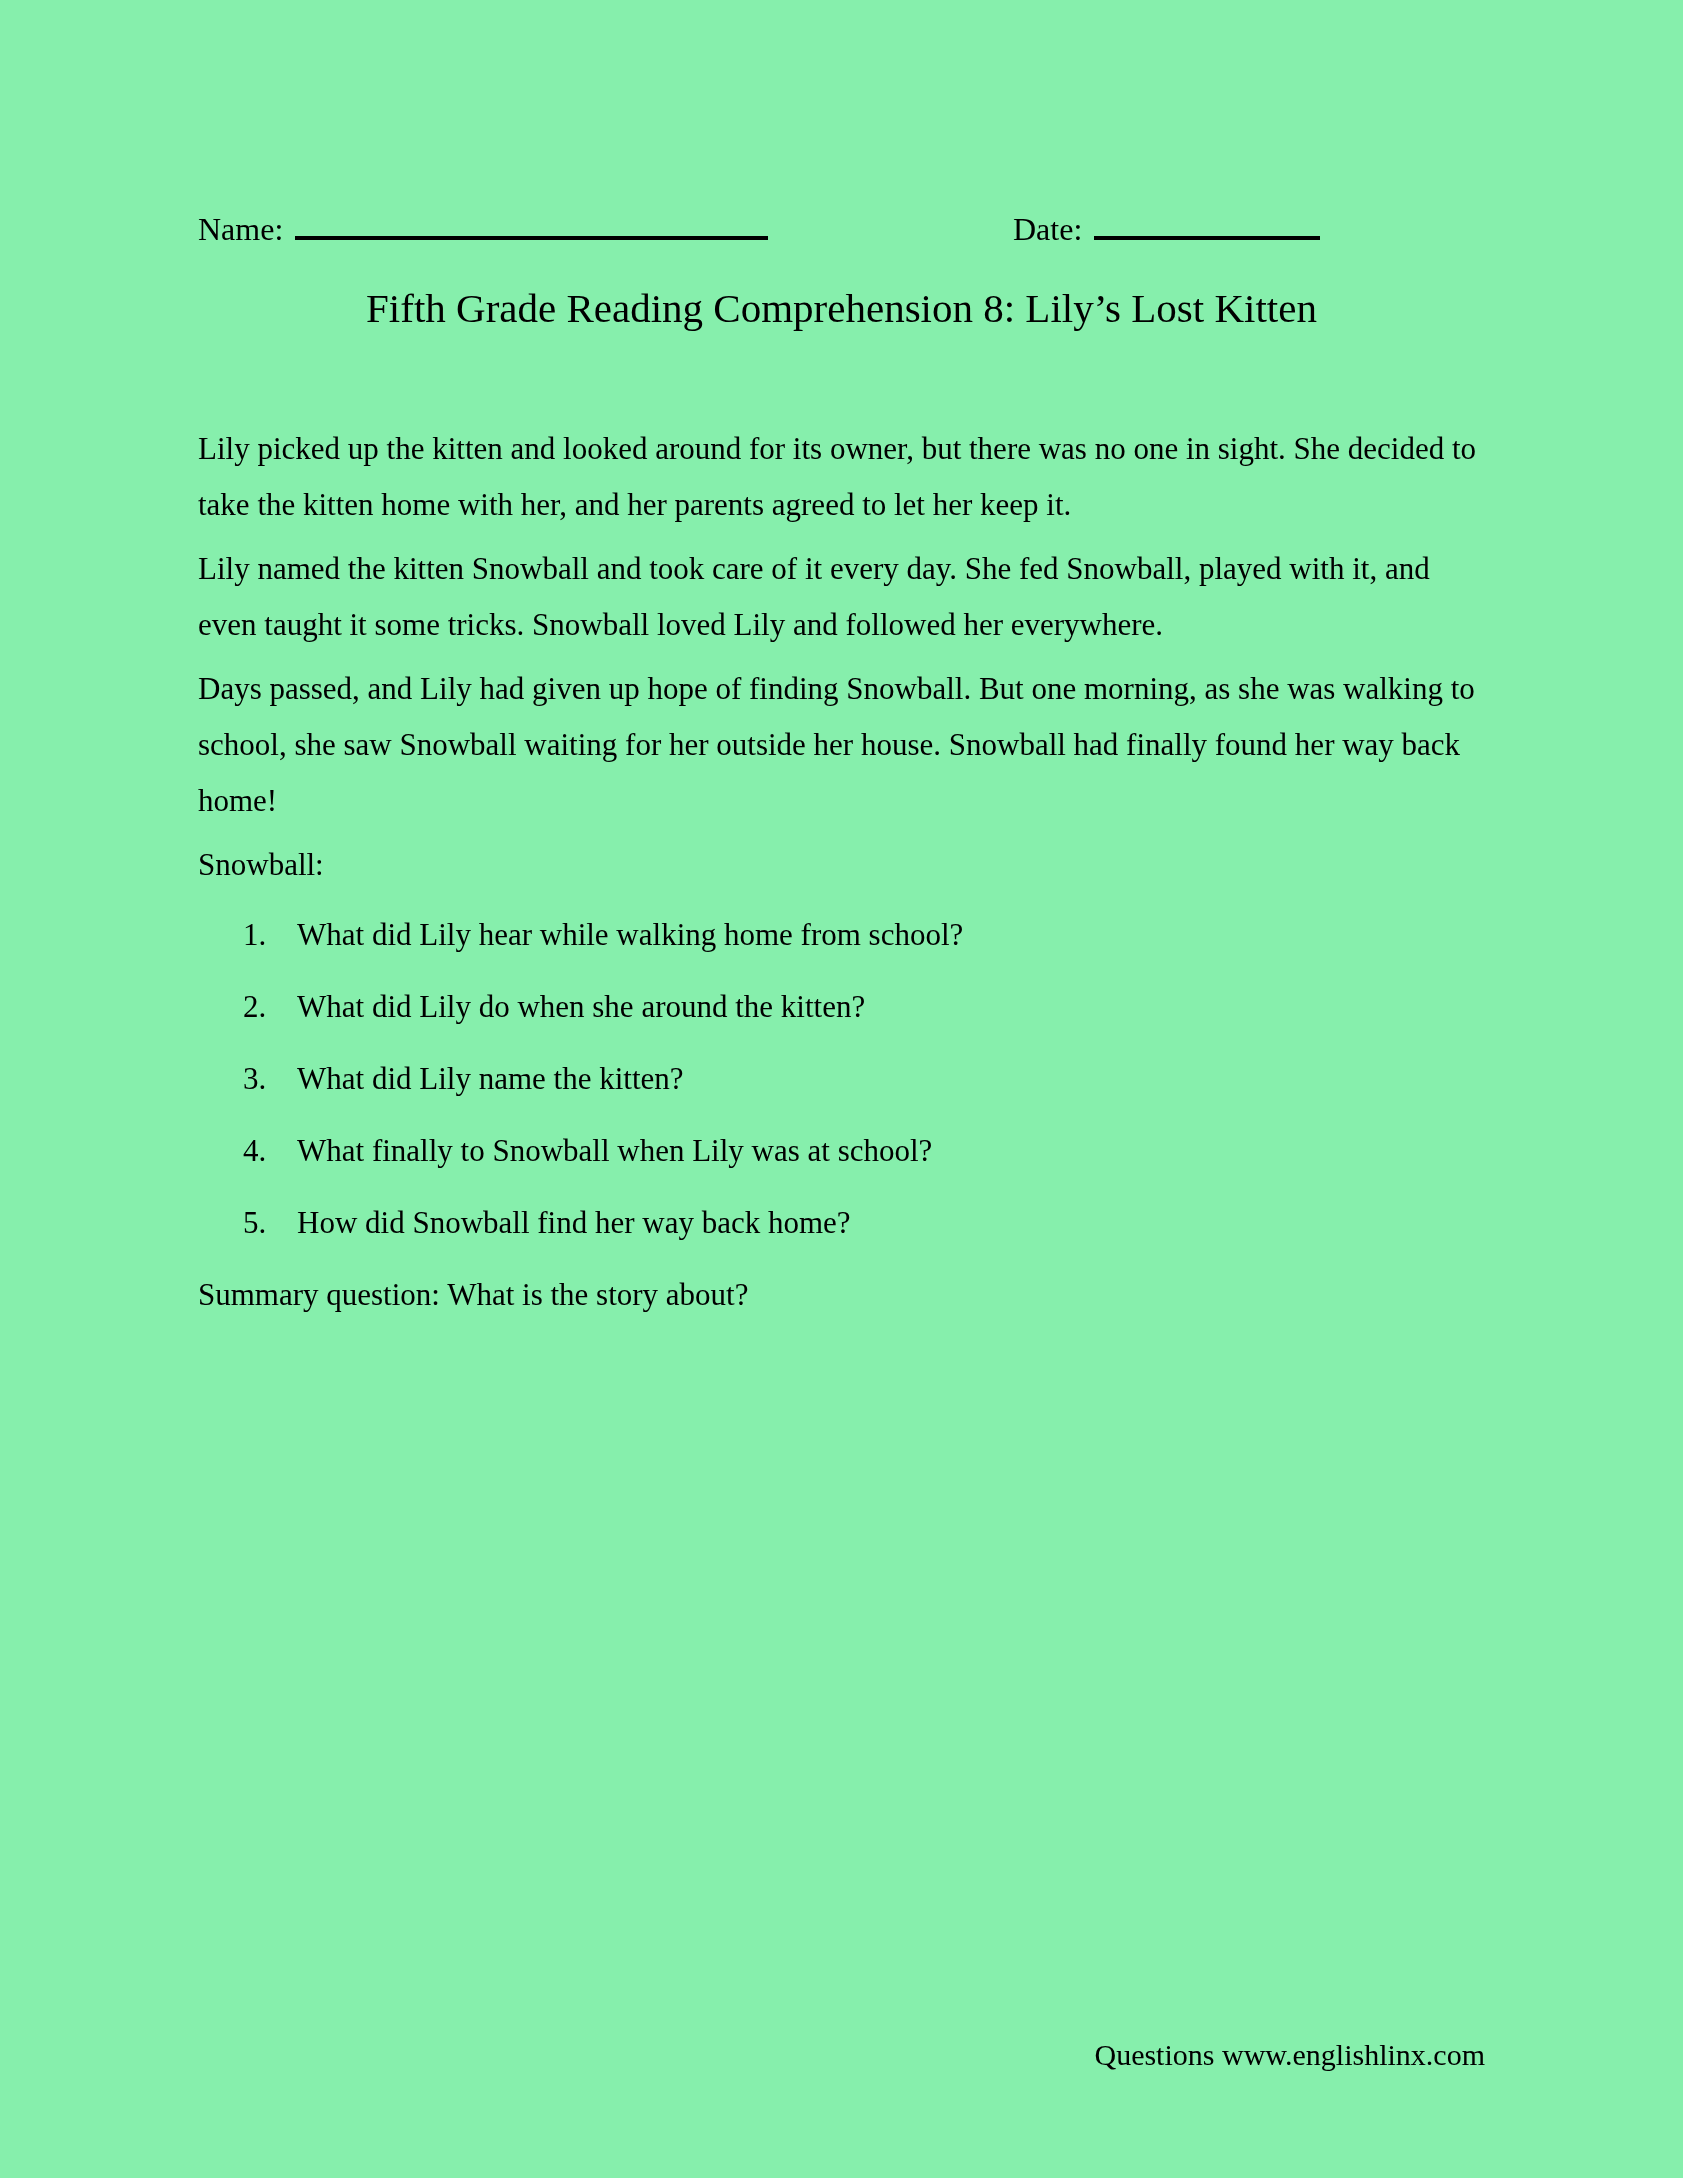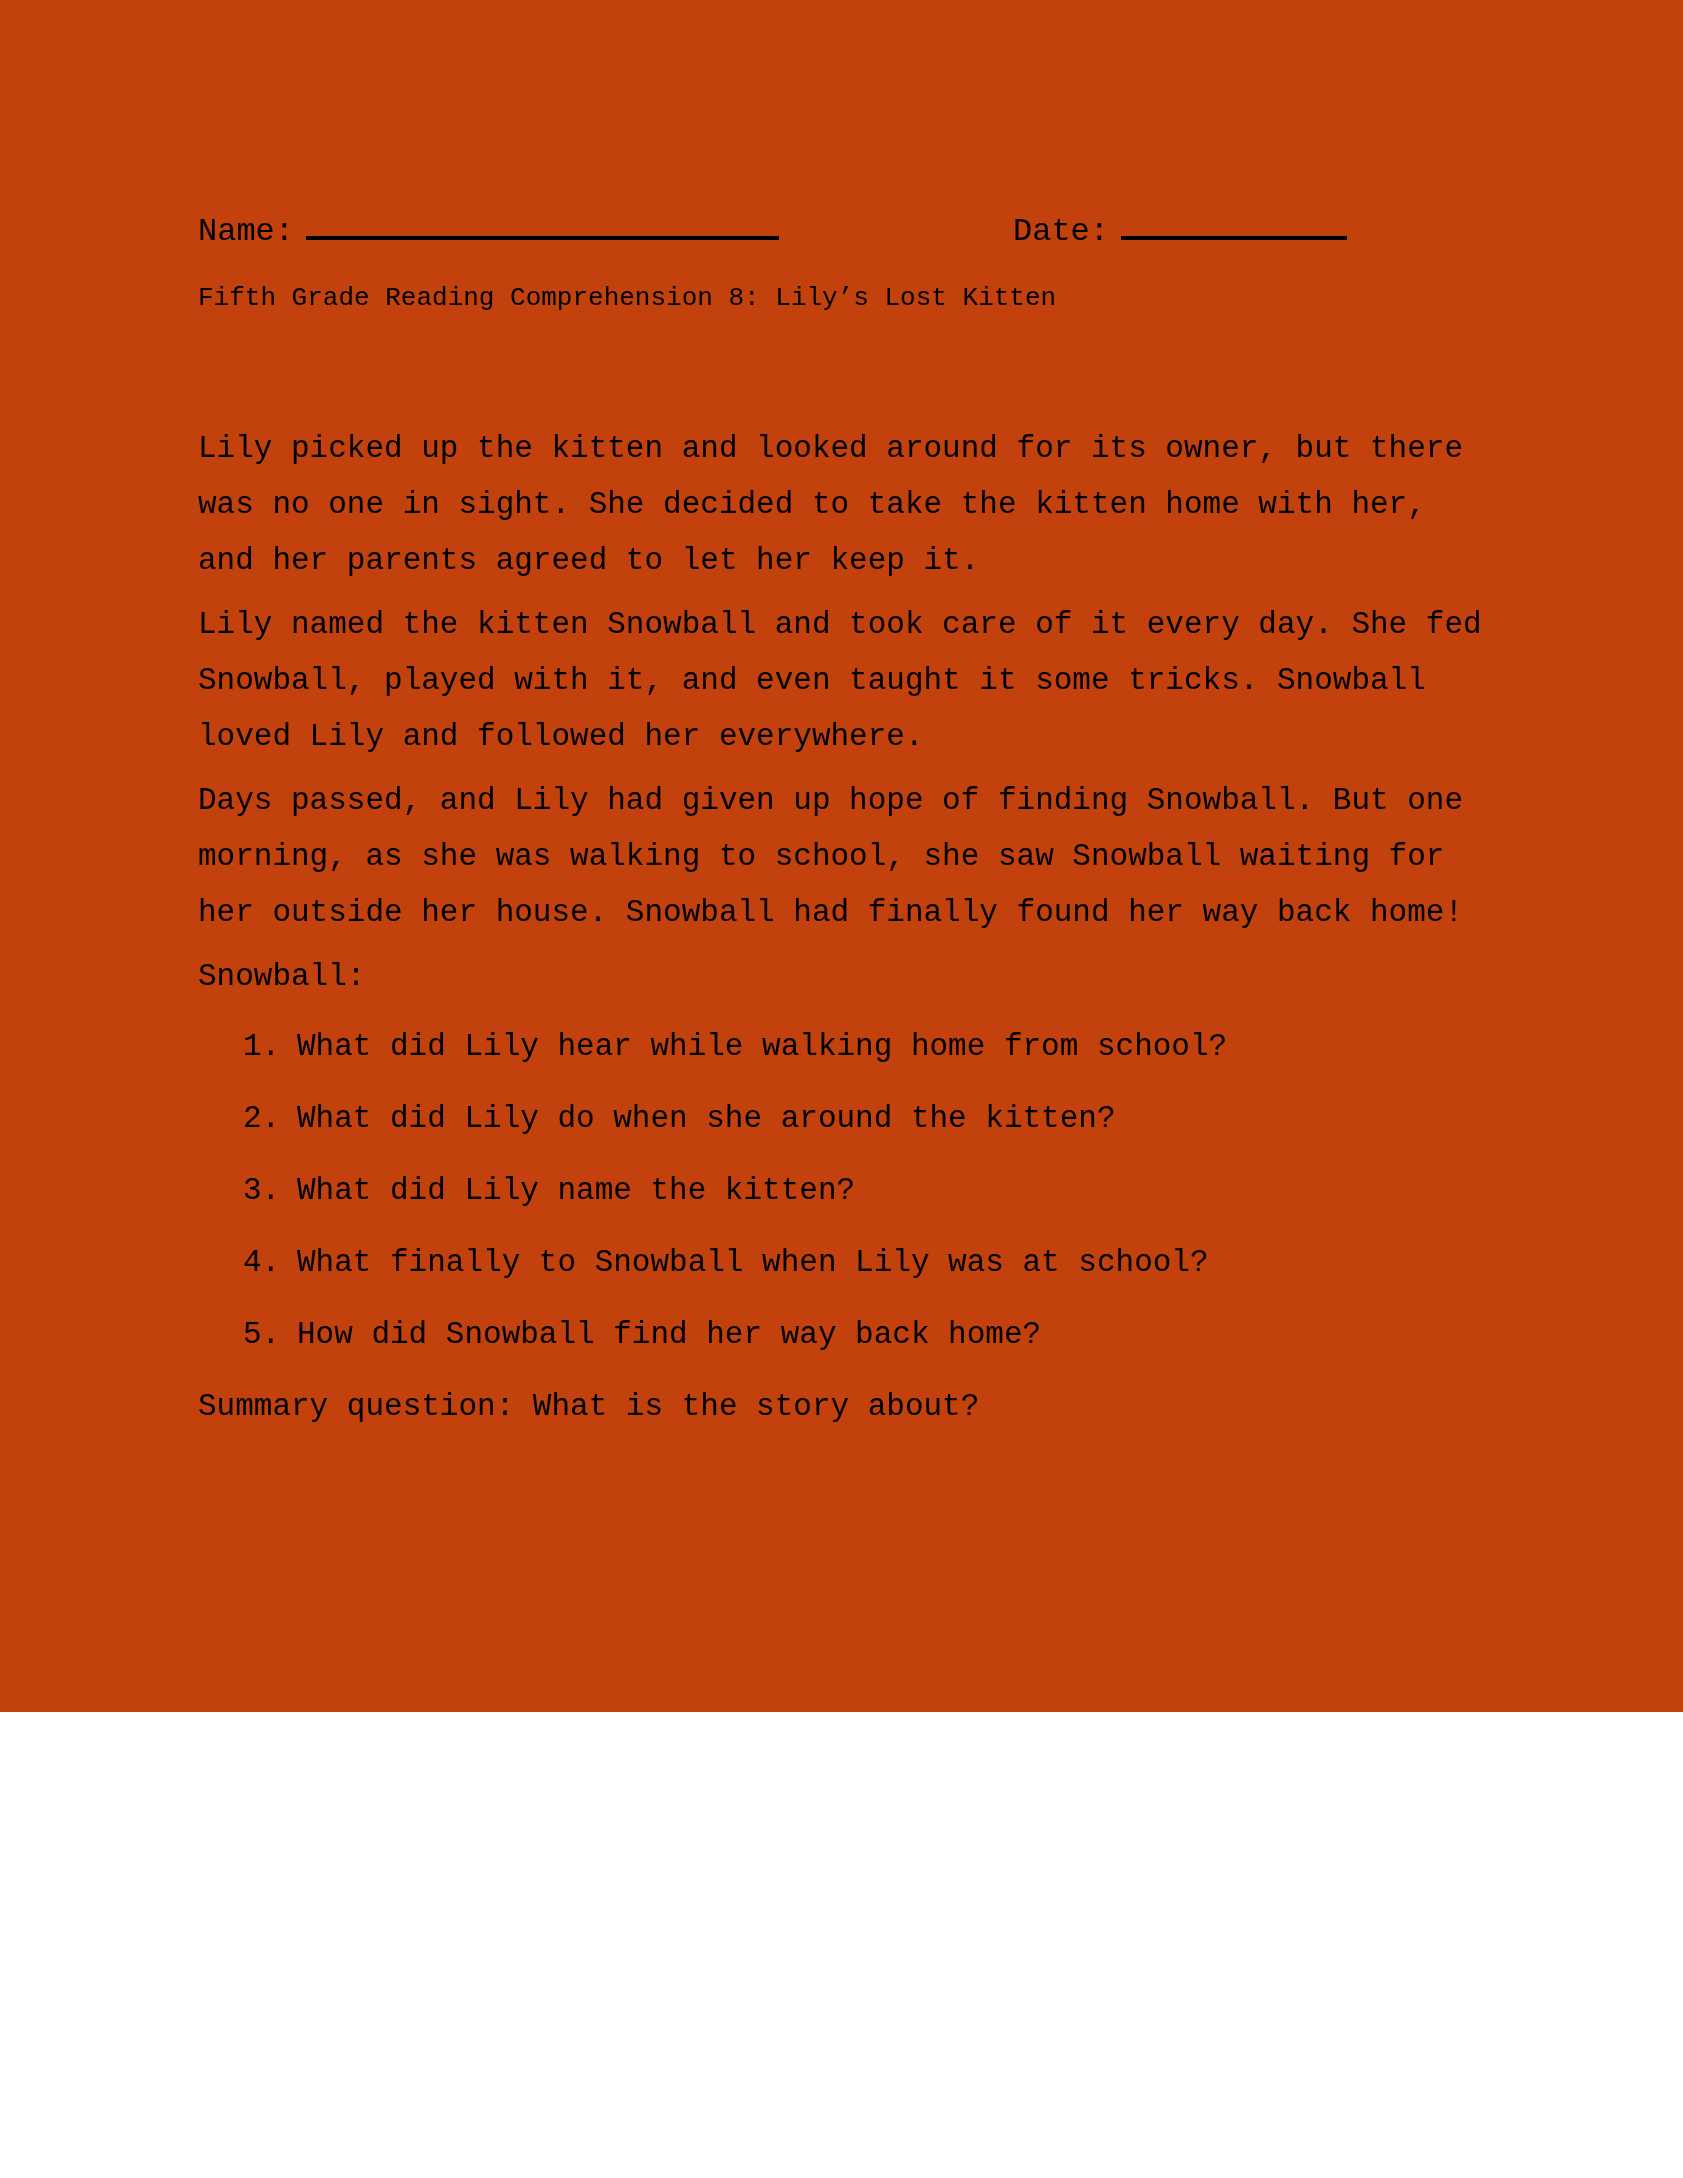--- a/index.html
+++ b/index.html
@@ -1,22 +1,22 @@
 <!DOCTYPE html>
 <html><head>
 <meta charset="utf-8">
 <style>
   html, body { margin: 0; padding: 0; background: #ffffff; }
   .page {
     position: relative;
     width: 1683px;
-    height: 1712px;
-    background: #c2410c;
+    height: 2178px;
+    background: #86efac;
     color: #000000;
-    font-family: Liberation Mono, monospace;
+    font-family: Liberation Serif, serif;
     overflow: hidden;
   }
   
   .header-row {
     position: absolute;
     top: 200px;
     left: 198px;
     width: 1287px;
     height: 59px;
     font-size: 32px;
@@ -29,25 +29,25 @@
     border-bottom: 4px solid #000000;
     margin-left: 12px;
     vertical-align: baseline;
   }
   .name-line { width: 473px; }
   .date-line { width: 226px; }
 
   
   .doc-title {
     position: absolute;
-    top: 278px;
+    top: 288px;
     left: 198px;
     width: 1287px;
-    text-align: left;
-    font-size: 26px;
+    text-align: center;
+    font-size: 41px;
     line-height: 40px;
   }
 
   
   .content {
     position: absolute;
     top: 421px;
     left: 198px;
     width: 1287px;
     font-size: 31px;

